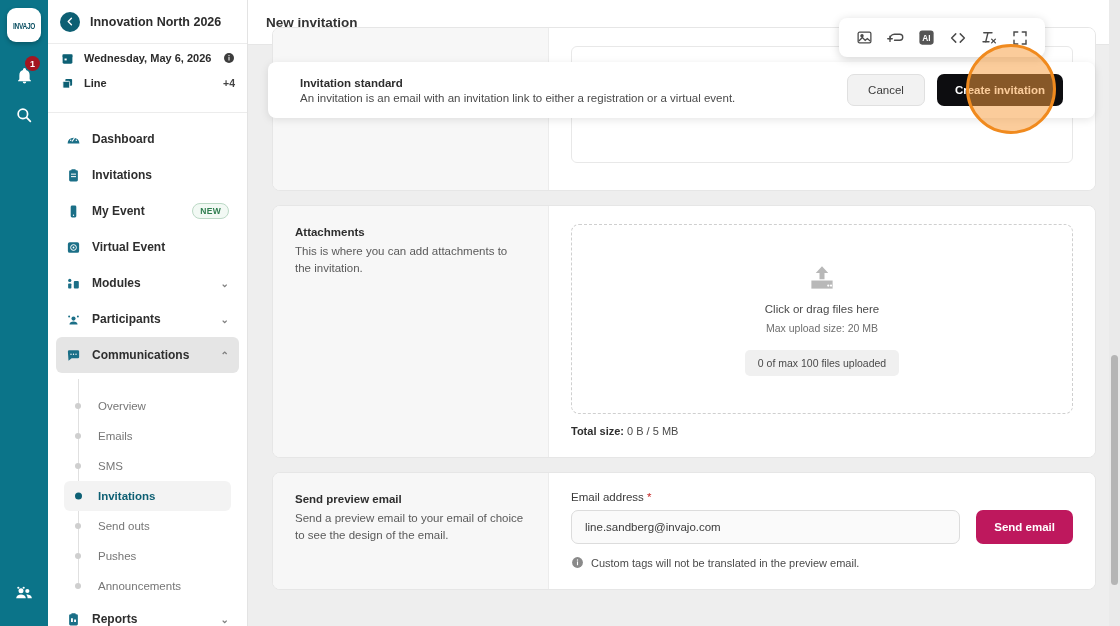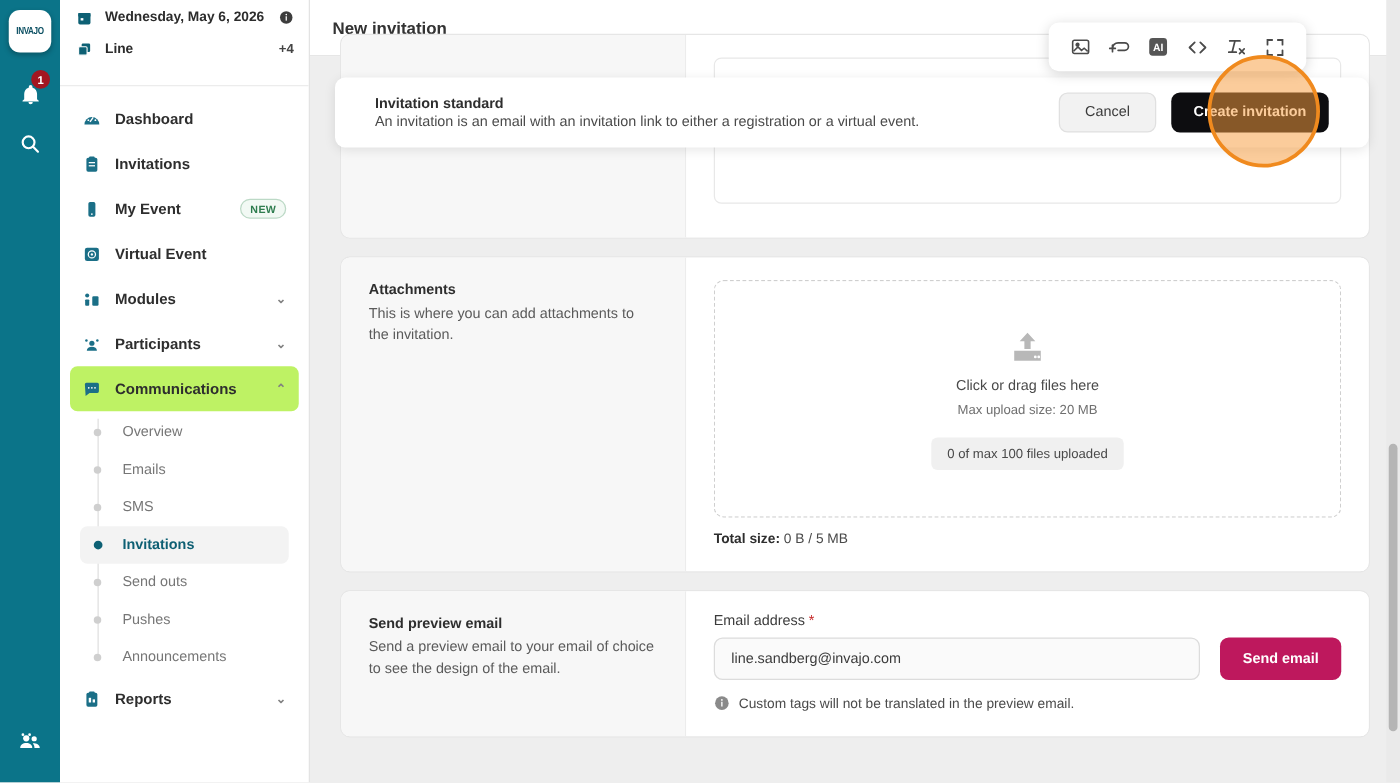--- a/index.html
+++ b/index.html
@@ -70,29 +70,29 @@
   .sb-meta-tail { font-size: 10.5px; color: #444; font-weight: bold; }
 
   .nav { padding: 8px 8px 0 8px; }
   .nav-item {
     display: flex; align-items: center; gap: 11px;
     height: 36px; padding: 0 10px; border-radius: 6px;
     font-size: 12px; font-weight: bold; color: #2e2e2e; cursor: pointer;
   }
   .nav-item .ico { width: 15px; flex: 0 0 15px; display:flex; align-items:center; justify-content:center; }
   .nav-item .label { flex: 1; }
-  .nav-item.active { background: #bef264; }
+  .nav-item.active { background: #e5e5e5; }
   .pill-new {
     font-size: 8.5px; font-weight: bold; color: #2f7d4f;
     border: 1px solid #bcd9c6; background: #f2f9f4;
     border-radius: 9px; padding: 2px 7px; letter-spacing: .3px;
   }
   .chev { color: #808080; font-size: 10px; }
 
-  .subnav { position: relative; padding: 2px 8px 0 8px; }
+  .subnav { position: relative; padding: 18px 8px 0 8px; }
   .subnav::before {
     content: ""; position: absolute; left: 22px; top: 6px; bottom: 14px;
     width: 1px; background: #e0e0e0;
   }
   .sub-item {
     position: relative; display: flex; align-items: center;
     height: 30px; padding-left: 34px; border-radius: 6px;
     font-size: 11.5px; color: #767676; cursor: pointer;
   }
   .sub-dot {
@@ -244,20 +244,28 @@
         <path d="M2.6 18.4c0-3 2.6-4.7 5.8-4.7s5.8 1.7 5.8 4.7z"></path>
         <path d="M15.2 13.9c2.8 0 6.2 1.1 6.2 4.5h-5.1c0-1.7-.5-3.2-1.6-4.3z"></path>
         <circle cx="5.2" cy="5.7" r="1.3"></circle>
           <circle cx="11.6" cy="5.7" r="1.3"></circle>
       </svg>
     </div>
   </div>
 
   <div class="sidebar">
 
+    <div class="sb-head">
+      <div class="back-circle">
+        <svg width="11" height="11" viewBox="0 0 24 24" fill="none" stroke="#ffffff" stroke-width="3" stroke-linecap="round" stroke-linejoin="round">
+          <polyline points="14,5 7,12 14,19"></polyline>
+        </svg>
+      </div>
+      <div class="sb-head-title">Innovation North 2026</div>
+    </div>
 
     <div class="sb-meta">
       <div class="sb-meta-row">
         <span class="ico">
           <svg width="13" height="13" viewBox="0 0 24 24" fill="#0d6074">
             <rect x="3" y="4.5" width="18" height="17" rx="2.5"></rect>
             <rect x="3" y="4.5" width="18" height="5" fill="#0d6074"></rect>
             <rect x="6.5" y="12" width="4" height="3.5" fill="#ffffff"></rect>
           </svg>
         </span>

